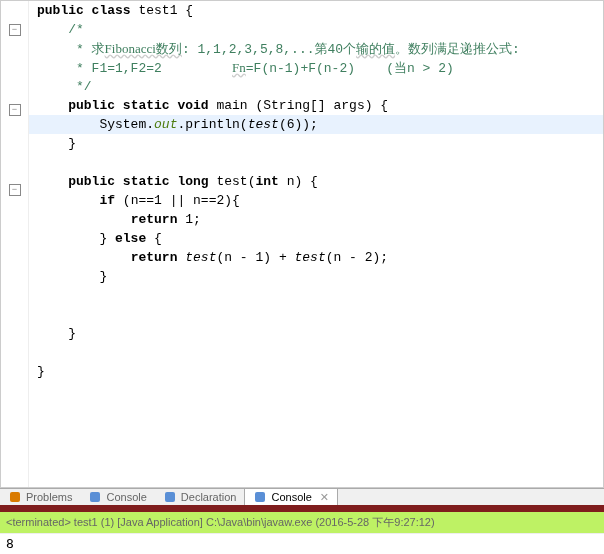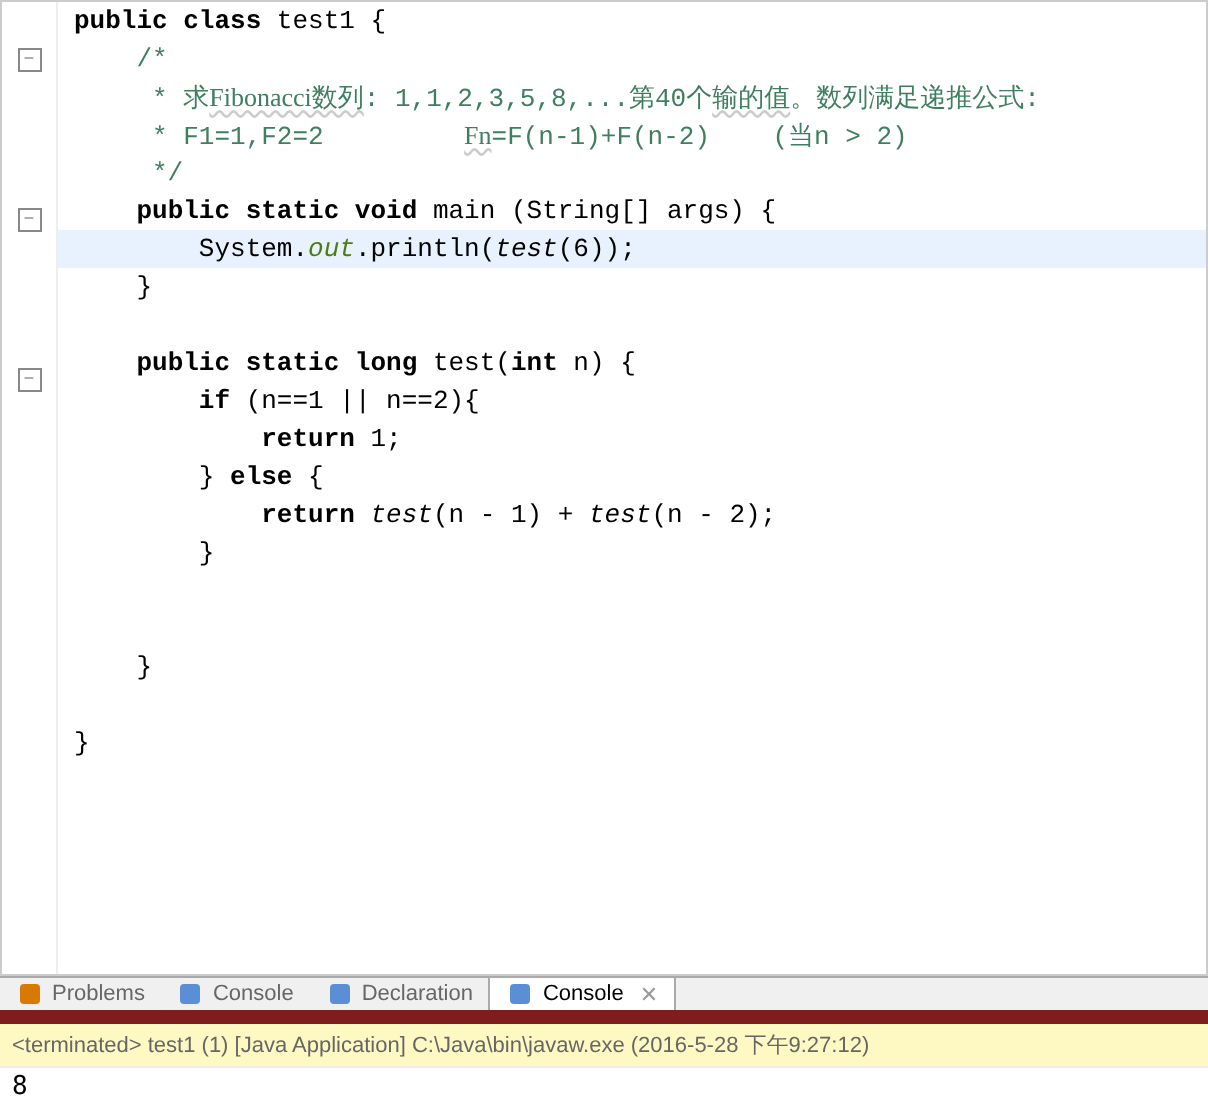--- a/index.html
+++ b/index.html
@@ -96,21 +96,21 @@
       justify-content: center;
       font-size: 11px;
     }
     .close-x {
       margin-left: 4px;
       color: #999;
       font-size: 11px;
     }
 
     .console-header {
-      background: #fef9c3;
+      background: #bef264;
       padding: 3px 6px;
       font-family: Tahoma, Arial, sans-serif;
       font-size: 11px;
       color: #666;
       border-bottom: 1px solid #eee;
     }
     .console-output {
       background: #fff;
       padding: 2px 6px;
       font-family: Consolas, Monaco, monospace;

